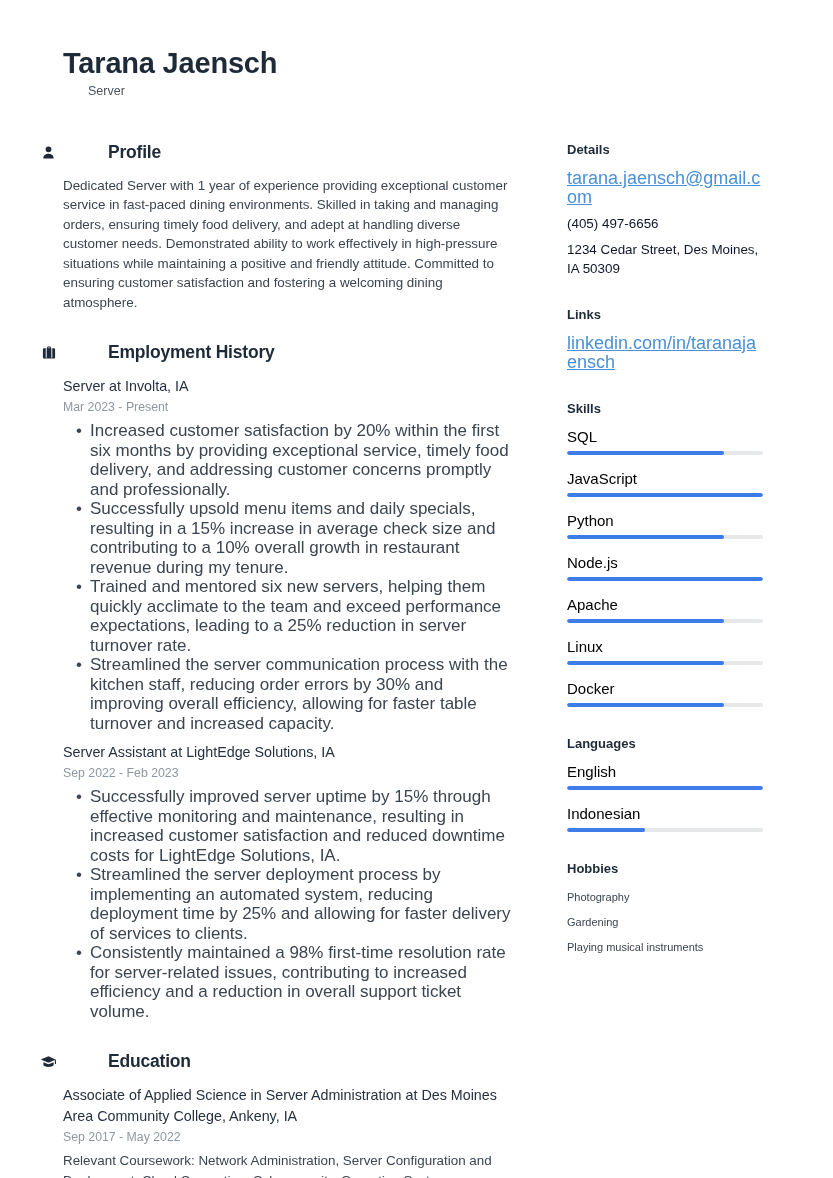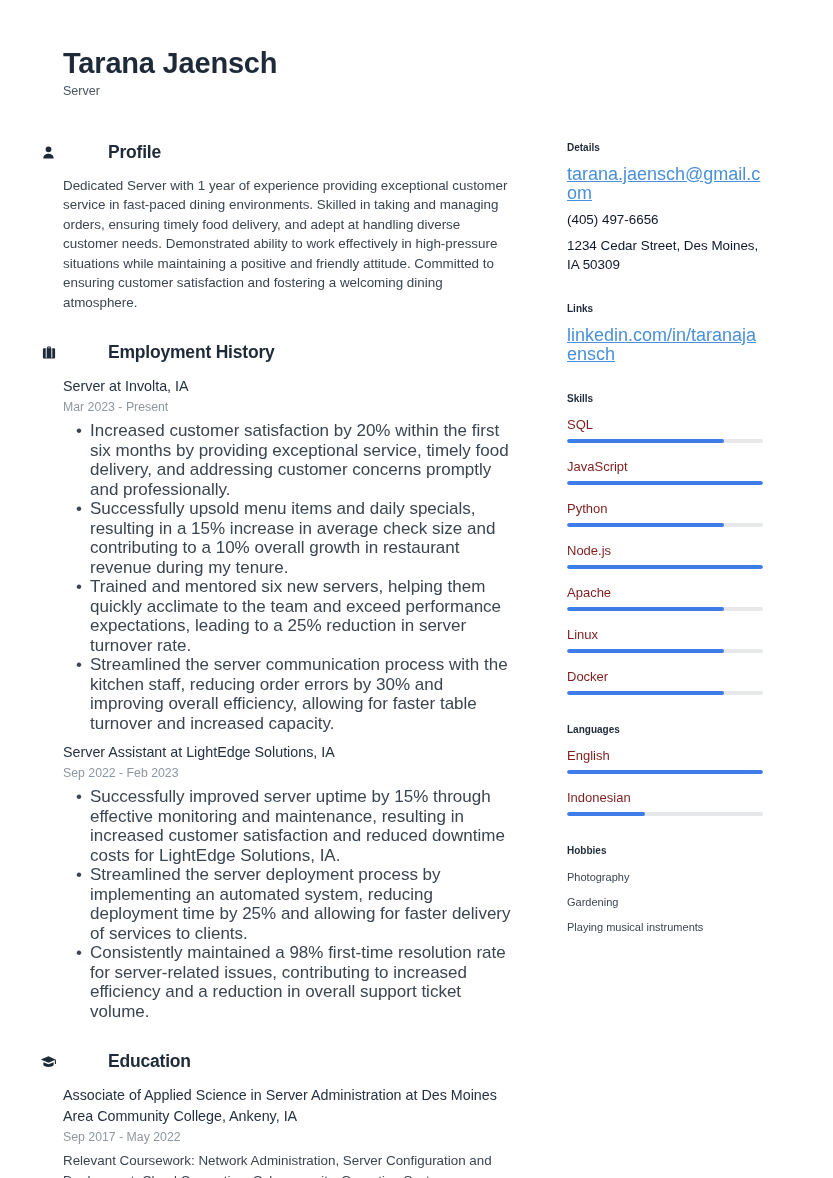--- a/index.html
+++ b/index.html
@@ -8,21 +8,21 @@
     width: 833px; height: 1178px; overflow: hidden;
     font-family: "Liberation Sans", "DejaVu Sans", sans-serif;
     color: #3b4550;
     position: relative;
   }
   .page { width: 833px; height: 1178px; background: #fff; padding: 46px 70px 3px 40px; }
 
   
   .header { margin-left: 23px; }
   .name { font-size: 29px; font-weight: 700; color: #1e2a38; line-height: 1.2; letter-spacing: -0.2px; }
-  .jobtitle { font-size: 12.5px; color: #4a545f; margin-top: 3px; }
+  .jobtitle { font-size: 12.5px; color: #4a545f; margin-top: 3px; margin-left: 25px; }
 
   
   .columns { display: flex; margin-top: 44px; }
   .main { width: 478px; }
   .sidebar { width: 196px; margin-left: 49px; }
 
   
   .section { margin-bottom: 30px; }
   .sec-head { display: flex; align-items: center; margin-bottom: 13px; gap: 45px; }
   .sec-icon { width: 17px; height: 17px; flex: 0 0 17px; margin-right: 6px; display: flex; align-items: center; justify-content: center; }
@@ -38,28 +38,28 @@
   ul.bullets { list-style: none; }
   ul.bullets li { position: relative; padding-left: 27px; font-size: 17px; line-height: 19.5px; color: #3b4550; }
   ul.bullets li::before { content: "•"; position: absolute; left: 13px; top: 0; color: #3b4550; }
 
   .edu-desc { margin-top: 2px; }
   .cert { margin-bottom: 4px; }
   .cert .item-date { margin-bottom: 2px; }
 
   
   .side-section { margin-bottom: 29px; }
-  .side-head { font-size: 10px; font-weight: 700; color: #1e2a38; margin-bottom: 12px; }
+  .side-head { font-size: 13px; font-weight: 700; color: #1e2a38; margin-bottom: 12px; }
   .side-text { font-size: 13.4px; line-height: 19px; color: #0f172a; }
   .detail-row { margin-bottom: 7px; }
   a.link { color: #4a90d9; text-decoration: underline; font-size: 18px; line-height: 19px; word-break: break-all; }
 
   .skill { margin-bottom: 15px; }
   .skill:last-child { margin-bottom: 0; }
-  .skill-name { font-size: 13px; color: #7f1d1d; line-height: 17px; margin-bottom: 6px; }
+  .skill-name { font-size: 15px; color: #000000; line-height: 17px; margin-bottom: 6px; }
   .bar { width: 196px; height: 4px; background: #e6e8ea; border-radius: 2px; position: relative; overflow: hidden; }
   .bar-fill { height: 4px; background: #3e7de9; border-radius: 2px; }
 
   .hobby { font-size: 11px; line-height: 19px; color: #3b4550; margin-bottom: 6px; }
 </style>
 </head>
 <body>
 
 <div class="page">
 

